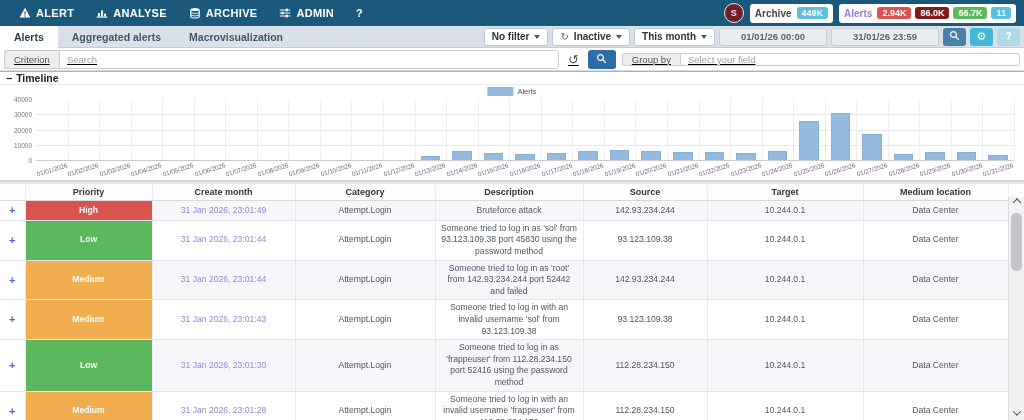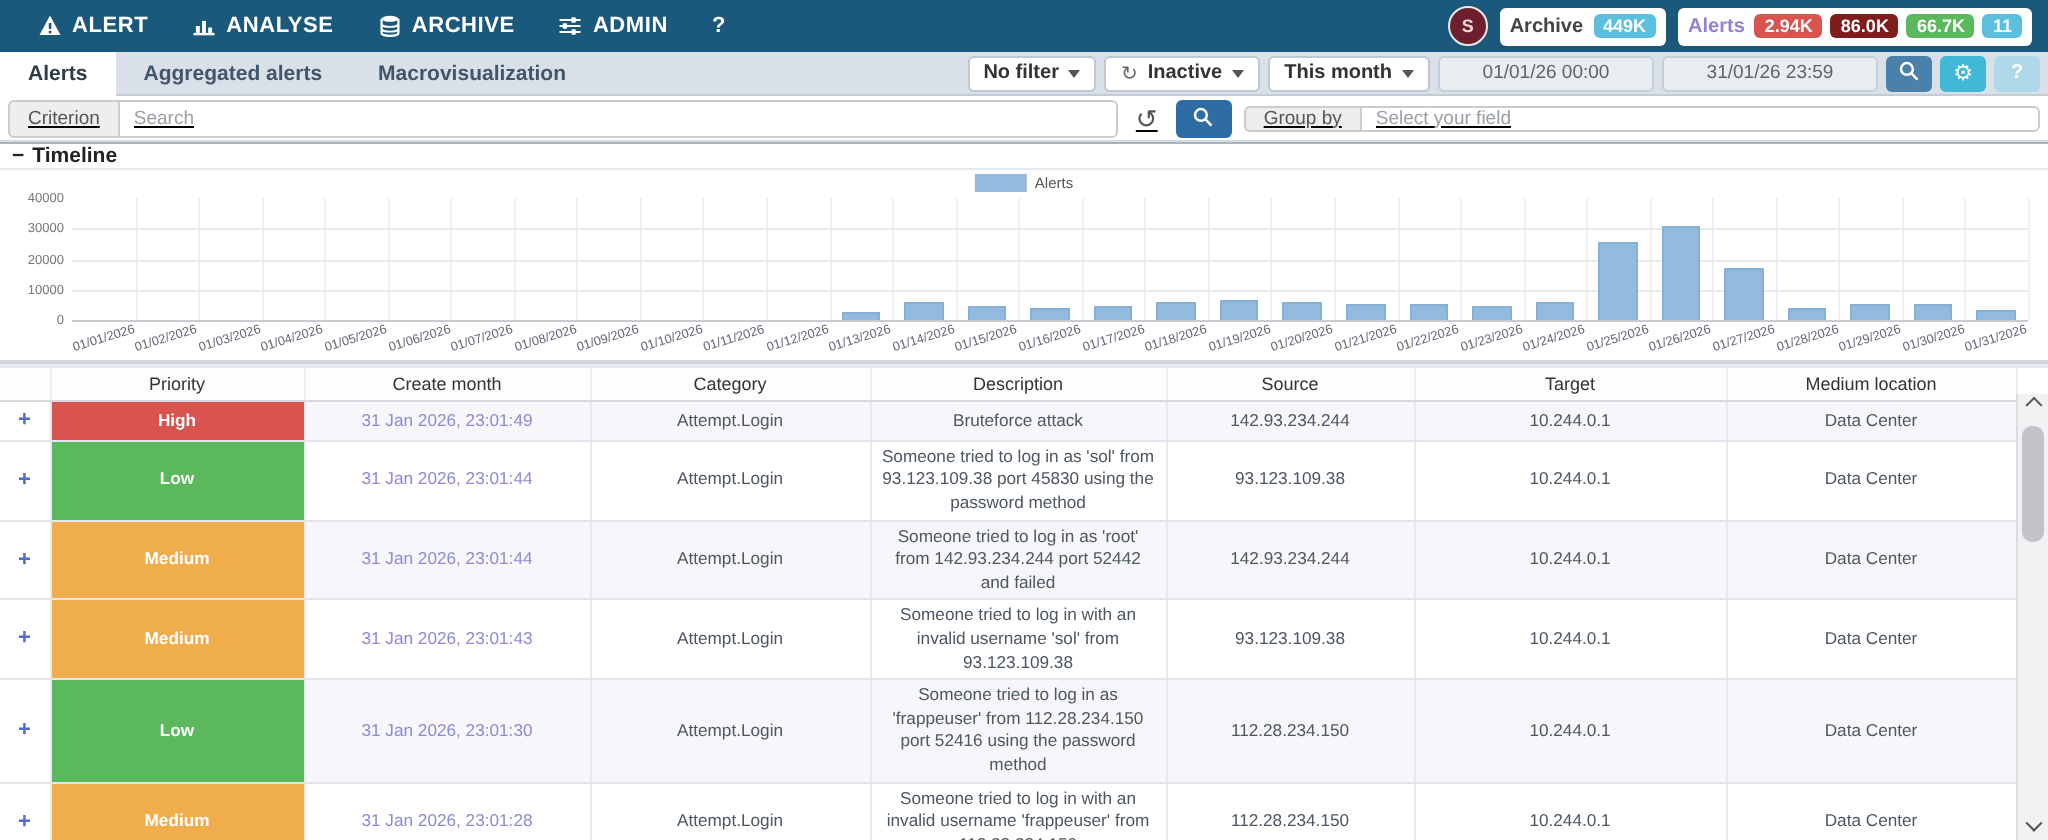--- a/index.html
+++ b/index.html
@@ -30,21 +30,21 @@
   .tab.active { background:#fff; color:#2e3c48; }
   .tab-controls { margin-left:auto; display:flex; align-items:center; gap:4px; padding-right:4px; }
   .dd-btn { background:#fff; border:1px solid #bfc8d0; border-radius:3px; height:18px;
     font-size:10px; color:#333; padding:0 7px; display:flex; align-items:center; gap:5px;
     font-weight:bold; cursor:pointer; }
   .caret { width:0; height:0; border-left:3.5px solid transparent; border-right:3.5px solid transparent;
     border-top:4px solid #555; display:inline-block; }
   .refresh-glyph { font-size:10px; color:#666; font-weight:normal; }
   .date-input { background:#e9edf0; border:1px solid #c6ced6; border-radius:3px; height:18px;
     width:108px; text-align:center; font-size:9.5px; color:#5a6570;
-    font-family:"Liberation Sans", sans-serif; }
+    font-family:"Liberation Sans", sans-serif;font-weight:bold; }
   .sq-btn { width:23px; height:18px; border:none; border-radius:3px; display:flex;
     align-items:center; justify-content:center; cursor:pointer; color:#fff; font-size:11px; }
   .sq-btn.search { background:#4a81aa; }
   .sq-btn.gear { background:#41b8d8; }
   .sq-btn.help { background:#aed9ea; font-weight:bold; font-size:10px; }
 
   
   .crit-row { height:23px; background:#fff; border-bottom:1px solid #d4dae0;
     display:flex; align-items:center; padding:2px 4px; gap:6px;text-decoration:underline; }
   .igroup { display:flex; align-items:stretch; height:19px; }
@@ -75,21 +75,21 @@
   .hgrid { position:absolute; left:0; right:0; height:1px; background:#e9e9e9; }
   .vgrid { position:absolute; top:0; bottom:0; width:1px; background:#efefef; }
   .bar { position:absolute; bottom:0; background:#94bbdd; border:1px solid #87b0d6; border-bottom:none; }
   .ylabel { position:absolute; width:30px; text-align:right; font-size:6.5px; color:#777; }
   .xlabel { position:absolute; width:48px; text-align:center; font-size:6.4px; color:#667;
     transform:rotate(-17deg); white-space:nowrap; }
 
   
   .table-strip { height:3px; background:#e7e9f0; border-top:1px solid #cfd4dc; }
   table { width:1008px; border-collapse:collapse; table-layout:fixed; }
-  th { font-size:9px; font-weight:normal; color:#333; padding:3px 2px; text-align:center;
+  th { font-size:9px; font-weight:bold; color:#333; padding:3px 2px; text-align:center;
     border-bottom:1px solid #d8d8e0; border-right:1px solid #ececf2; background:#fdfdfe; }
   td { font-size:8.6px; color:#4d5761; text-align:center; vertical-align:middle;
     padding:2px 4px; border-right:1px solid #e8e8ee; border-bottom:1px solid #e4e4ec;
     line-height:1.35; }
   tbody tr:nth-child(odd) td { background:#f7f7fb; }
   td.expand { color:#4f6bd5; font-weight:bold; font-size:11px; cursor:pointer; background:#fff !important; }
   td.prio { color:#fff; font-weight:bold; padding:0; }
   td.ctime { color:#8a8ad8; }
 
   

